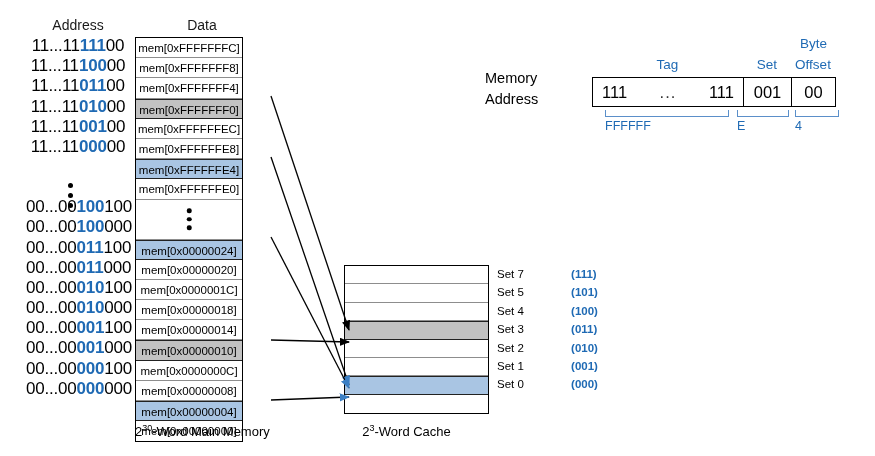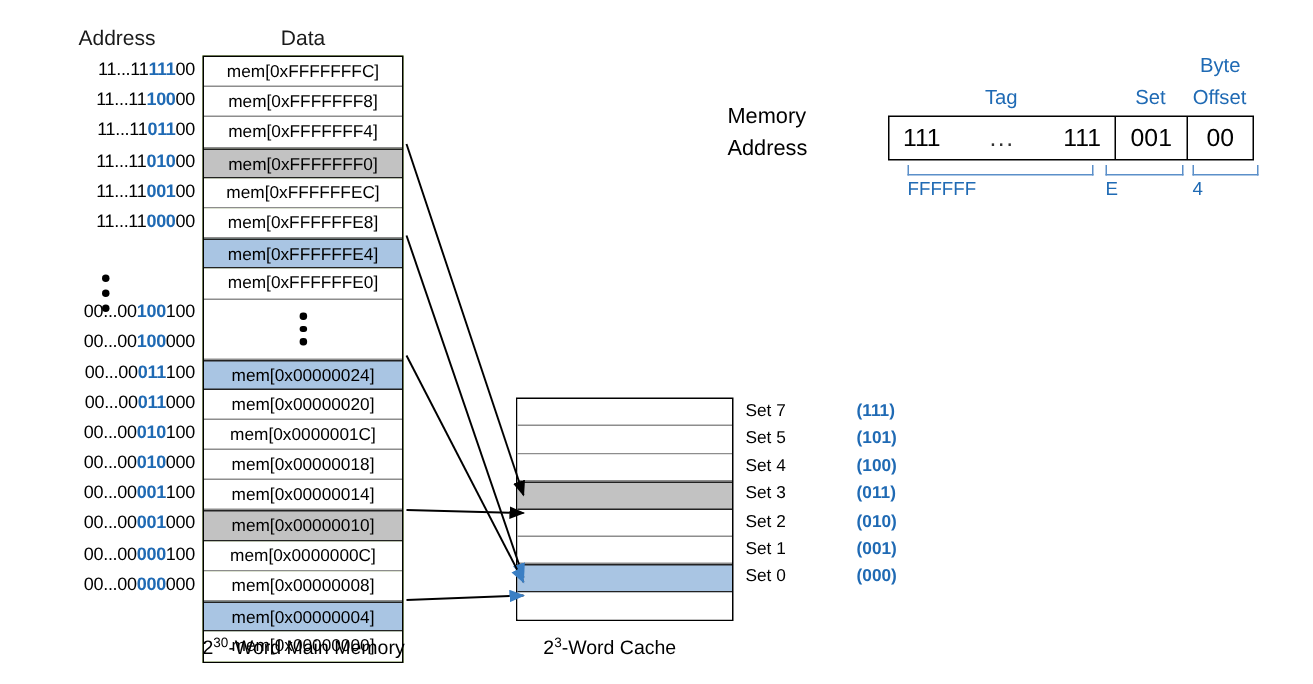--- a/index.html
+++ b/index.html
@@ -13,31 +13,31 @@
 
   
   .col-head{
     font-size:14px;color:#1a1a1a;text-align:center;white-space:nowrap;
   }
 
   
   #mem-addr-list{left:26px;top:36px;width:104px;}
   .addr-row{
     height:20.2px;line-height:20.2px;
-    font-size:12px;letter-spacing:-0.2px;white-space:nowrap;
-    text-align:right;color:#000;margin-left:20px;
+    font-size:17px;letter-spacing:-0.2px;white-space:nowrap;
+    text-align:center;color:#000;
   }
   .addr-row .b{color:#1f6ab4;font-weight:bold;}
   .addr-gap{height:40px;}
 
   
   #mem-table{
-    left:135px;top:37px;width:134px;
+    left:135px;top:37px;width:108px;
     border:1.6px solid #000;
-    box-sizing:border-box;background:#bef264;
+    box-sizing:border-box;background:#c2410c;
   }
   .mrow{
     height:20.2px;line-height:20.2px;
     border-bottom:1px solid #8d8d8d;
     font-size:11.5px;text-align:center;white-space:nowrap;
     box-sizing:border-box;background:#fff;color:#000;
   }
   .mrow:last-child{border-bottom:none;}
   .mrow.gray{background:#c2c2c2;border-top:1.4px solid #222;border-bottom:1.4px solid #222;}
   .mrow.blue{background:#a9c5e3;border-top:1.4px solid #222;border-bottom:1.4px solid #222;}

